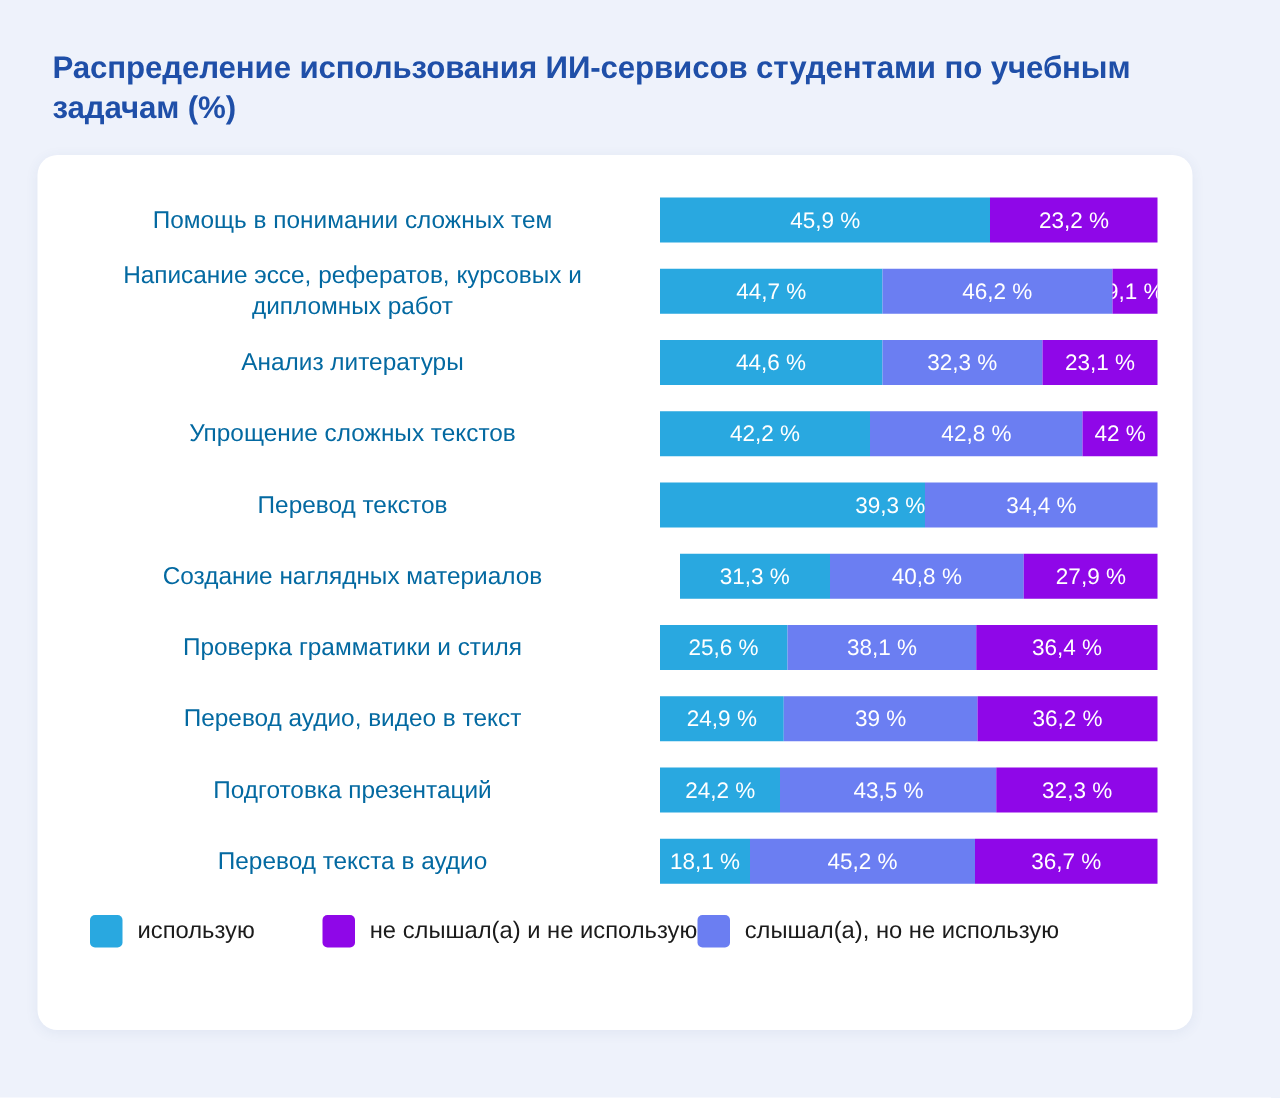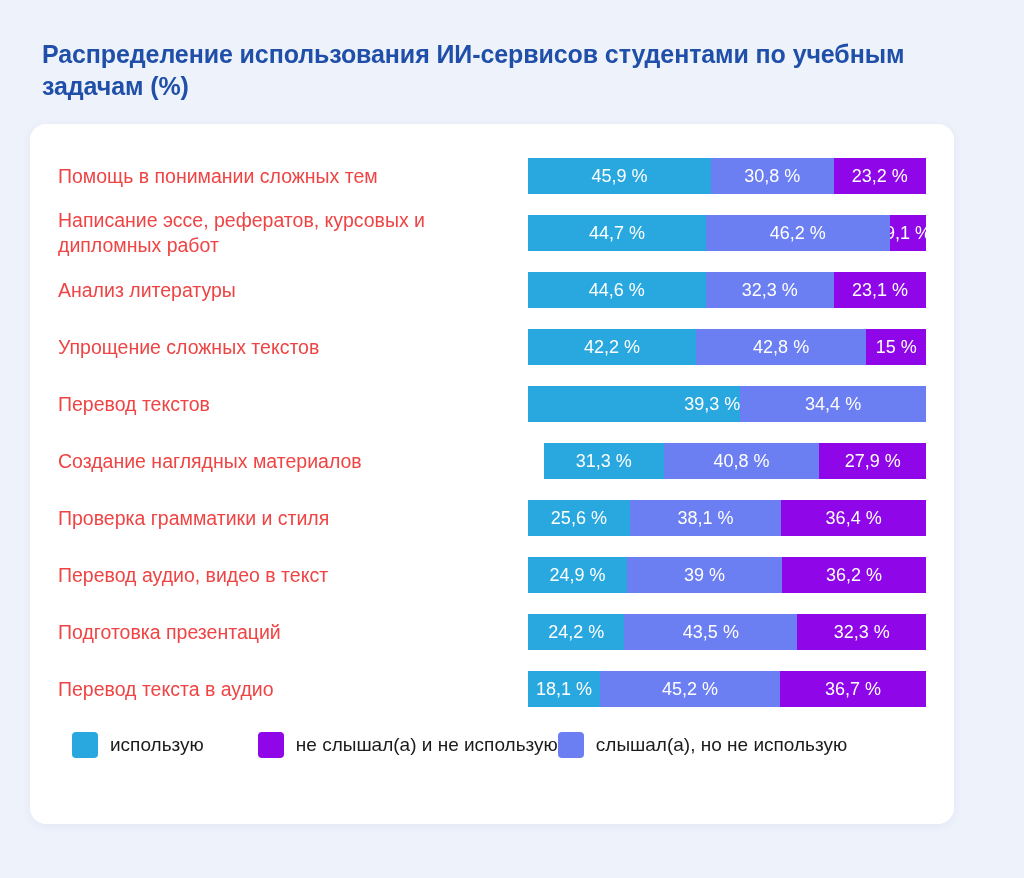--- a/index.html
+++ b/index.html
@@ -44,25 +44,25 @@
     flex-direction: column;
   }
   .row {
     display: flex;
     align-items: center;
     height: 52px;
     margin-bottom: 5px;
   }
   .row-label {
     width: 470px;
-    text-align: left;
+    text-align: center;
     padding-right: 22px;
     box-sizing: border-box;
     font-size: 19.5px;
-    color: #ef4444;
+    color: #0369a1;
     line-height: 1.28;
   }
   .bar-area {
     flex: 1;
     display: flex;
     height: 36px;
     align-items: stretch;
   }
   .seg {
     display: flex;
@@ -106,23 +106,20 @@
   <div class="chart-title">Распределение использования ИИ-сервисов студентами по учебным задачам (%)</div>
 
   <div class="card">
     <div class="rows" id="rows">
         <div class="row">
           <div class="row-label">Помощь в понимании сложных тем</div>
           <div class="bar-area">
             <div class="seg seg-1" style="background: rgb(41, 168, 224); flex-grow: 45.9; flex-basis: 0px;">
               <span>45,9 %</span>
             </div>
-            <div class="seg seg-2" style="background: rgb(107, 126, 242); flex-grow: 30.8; flex-basis: 0px;">
-              <span>30,8 %</span>
-            </div>
             <div class="seg seg-3" style="background: rgb(143, 7, 232); flex-grow: 23.2; flex-basis: 0px;">
               <span>23,2 %</span>
             </div>
           </div>
         </div>
         <div class="row">
           <div class="row-label">Написание эссе, рефератов, курсовых и дипломных работ</div>
           <div class="bar-area">
             <div class="seg seg-1" style="background: rgb(41, 168, 224); flex-grow: 44.7; flex-basis: 0px;">
               <span>44,7 %</span>
@@ -152,21 +149,21 @@
         <div class="row">
           <div class="row-label">Упрощение сложных текстов</div>
           <div class="bar-area">
             <div class="seg seg-1" style="background: rgb(41, 168, 224); flex-grow: 42.2; flex-basis: 0px;">
               <span>42,2 %</span>
             </div>
             <div class="seg seg-2" style="background: rgb(107, 126, 242); flex-grow: 42.8; flex-basis: 0px;">
               <span>42,8 %</span>
             </div>
             <div class="seg seg-3" style="background: rgb(143, 7, 232); flex-grow: 15; flex-basis: 0px;">
-              <span>15 %</span>
+              <span>42 %</span>
             </div>
           </div>
         </div>
         <div class="row">
           <div class="row-label">Перевод текстов</div>
           <div class="bar-area">
             <div class="seg seg-1" style="background: rgb(41, 168, 224); flex-grow: 39.3; flex-basis: 0px; justify-content: flex-end;">
               <span>39,3 %</span>
             </div>
             <div class="seg seg-2" style="background: rgb(107, 126, 242); flex-grow: 34.4; flex-basis: 0px;">

